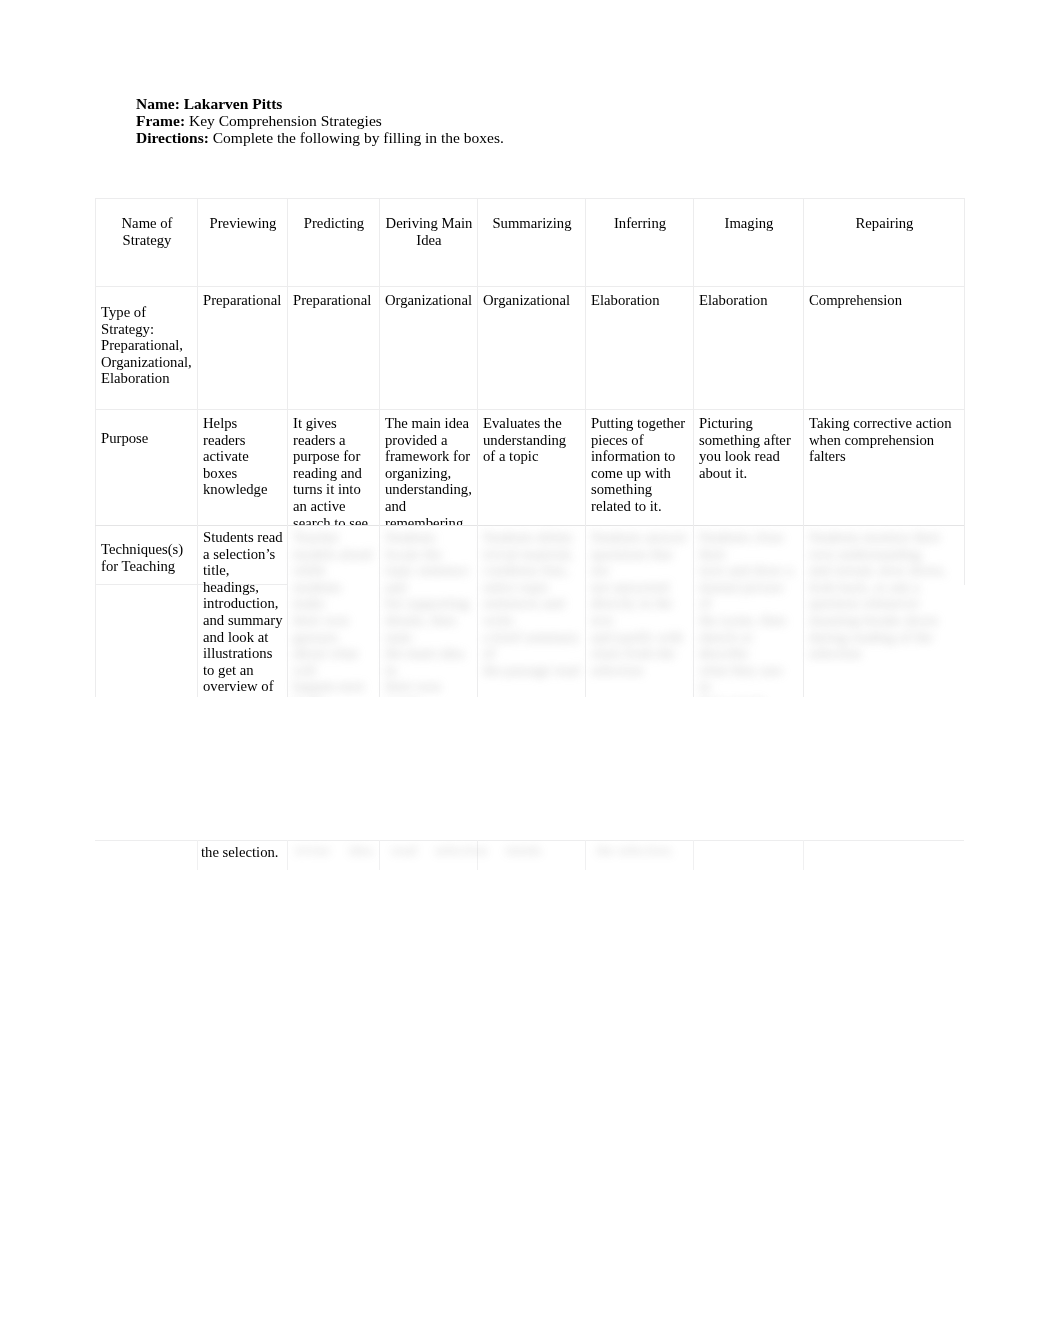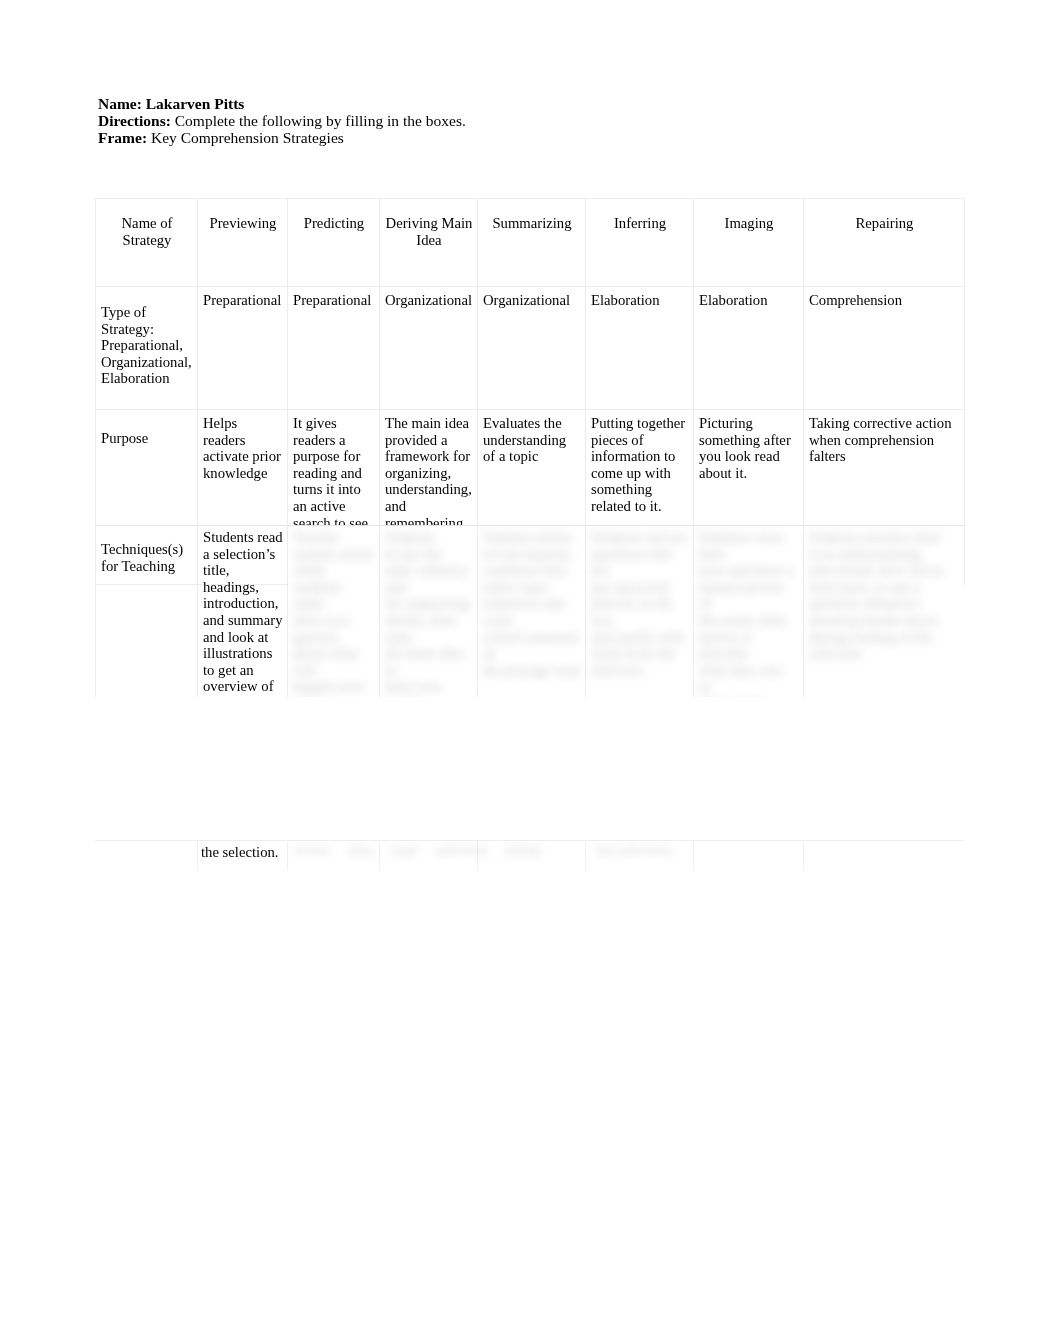--- a/index.html
+++ b/index.html
@@ -27,21 +27,21 @@
 
   
   .heading {
     position: absolute;
     left: 98px;
     top: 96px;
     width: 700px;
     font-size: 15.5px;
     line-height: 16.8px;
   }
-  .heading .line { white-space: nowrap; }
+  .heading .line { white-space: nowrap; margin-left: 38px; }
   .heading .lbl { font-weight: bold; }
   .heading .val { font-weight: normal; }
   .heading .line.all-bold { font-weight: bold; }
 
   
   .frame-table {
     position: absolute;
     left: 95px;
     top: 198px;
     width: 869px;
@@ -188,22 +188,22 @@
     background: #f0f0f1;
   }
 </style>
 </head>
 <body>
 
 <div class="page">
 
   <div class="heading">
     <div class="line all-bold"><span>Name:</span><span> Lakarven Pitts</span></div>
+    <div class="line"><span class="lbl">Frame:</span><span class="val"> Key Comprehension Strategies</span></div>
     <div class="line"><span class="lbl">Directions:</span><span class="val"> Complete the following by filling in the boxes.</span></div>
-    <div class="line"><span class="lbl">Frame:</span><span class="val"> Key Comprehension Strategies</span></div>
   </div>
 
   <table class="frame-table">
     <colgroup>
       <col class="c0">
         <col class="c1">
         <col class="c2">
         <col class="c3">
       <col class="c4">
         <col class="c5">
@@ -229,21 +229,21 @@
         <td>Preparational</td>
         <td>Organizational</td>
         <td>Organizational</td>
         <td>Elaboration</td>
         <td>Elaboration</td>
         <td>Comprehension</td>
       </tr>
 
       <tr class="r-purp">
         <td class="stub-purp">Purpose</td>
-        <td>Helps readers activate prior knowledge</td>
+        <td>Helps readers activate boxes knowledge</td>
         <td>It gives readers a purpose for reading and turns it into an active search to see if their prediction is correct.</td>
         <td>The main idea provided a framework for organizing, understanding, and remembering the essential details.</td>
         <td>Evaluates the understanding of a topic</td>
         <td>Putting together pieces of information to come up with something related to it.</td>
         <td>Picturing something after you look read about it.</td>
         <td>Taking corrective action when comprehension falters</td>
       </tr>
 
     </tbody>
   </table>

